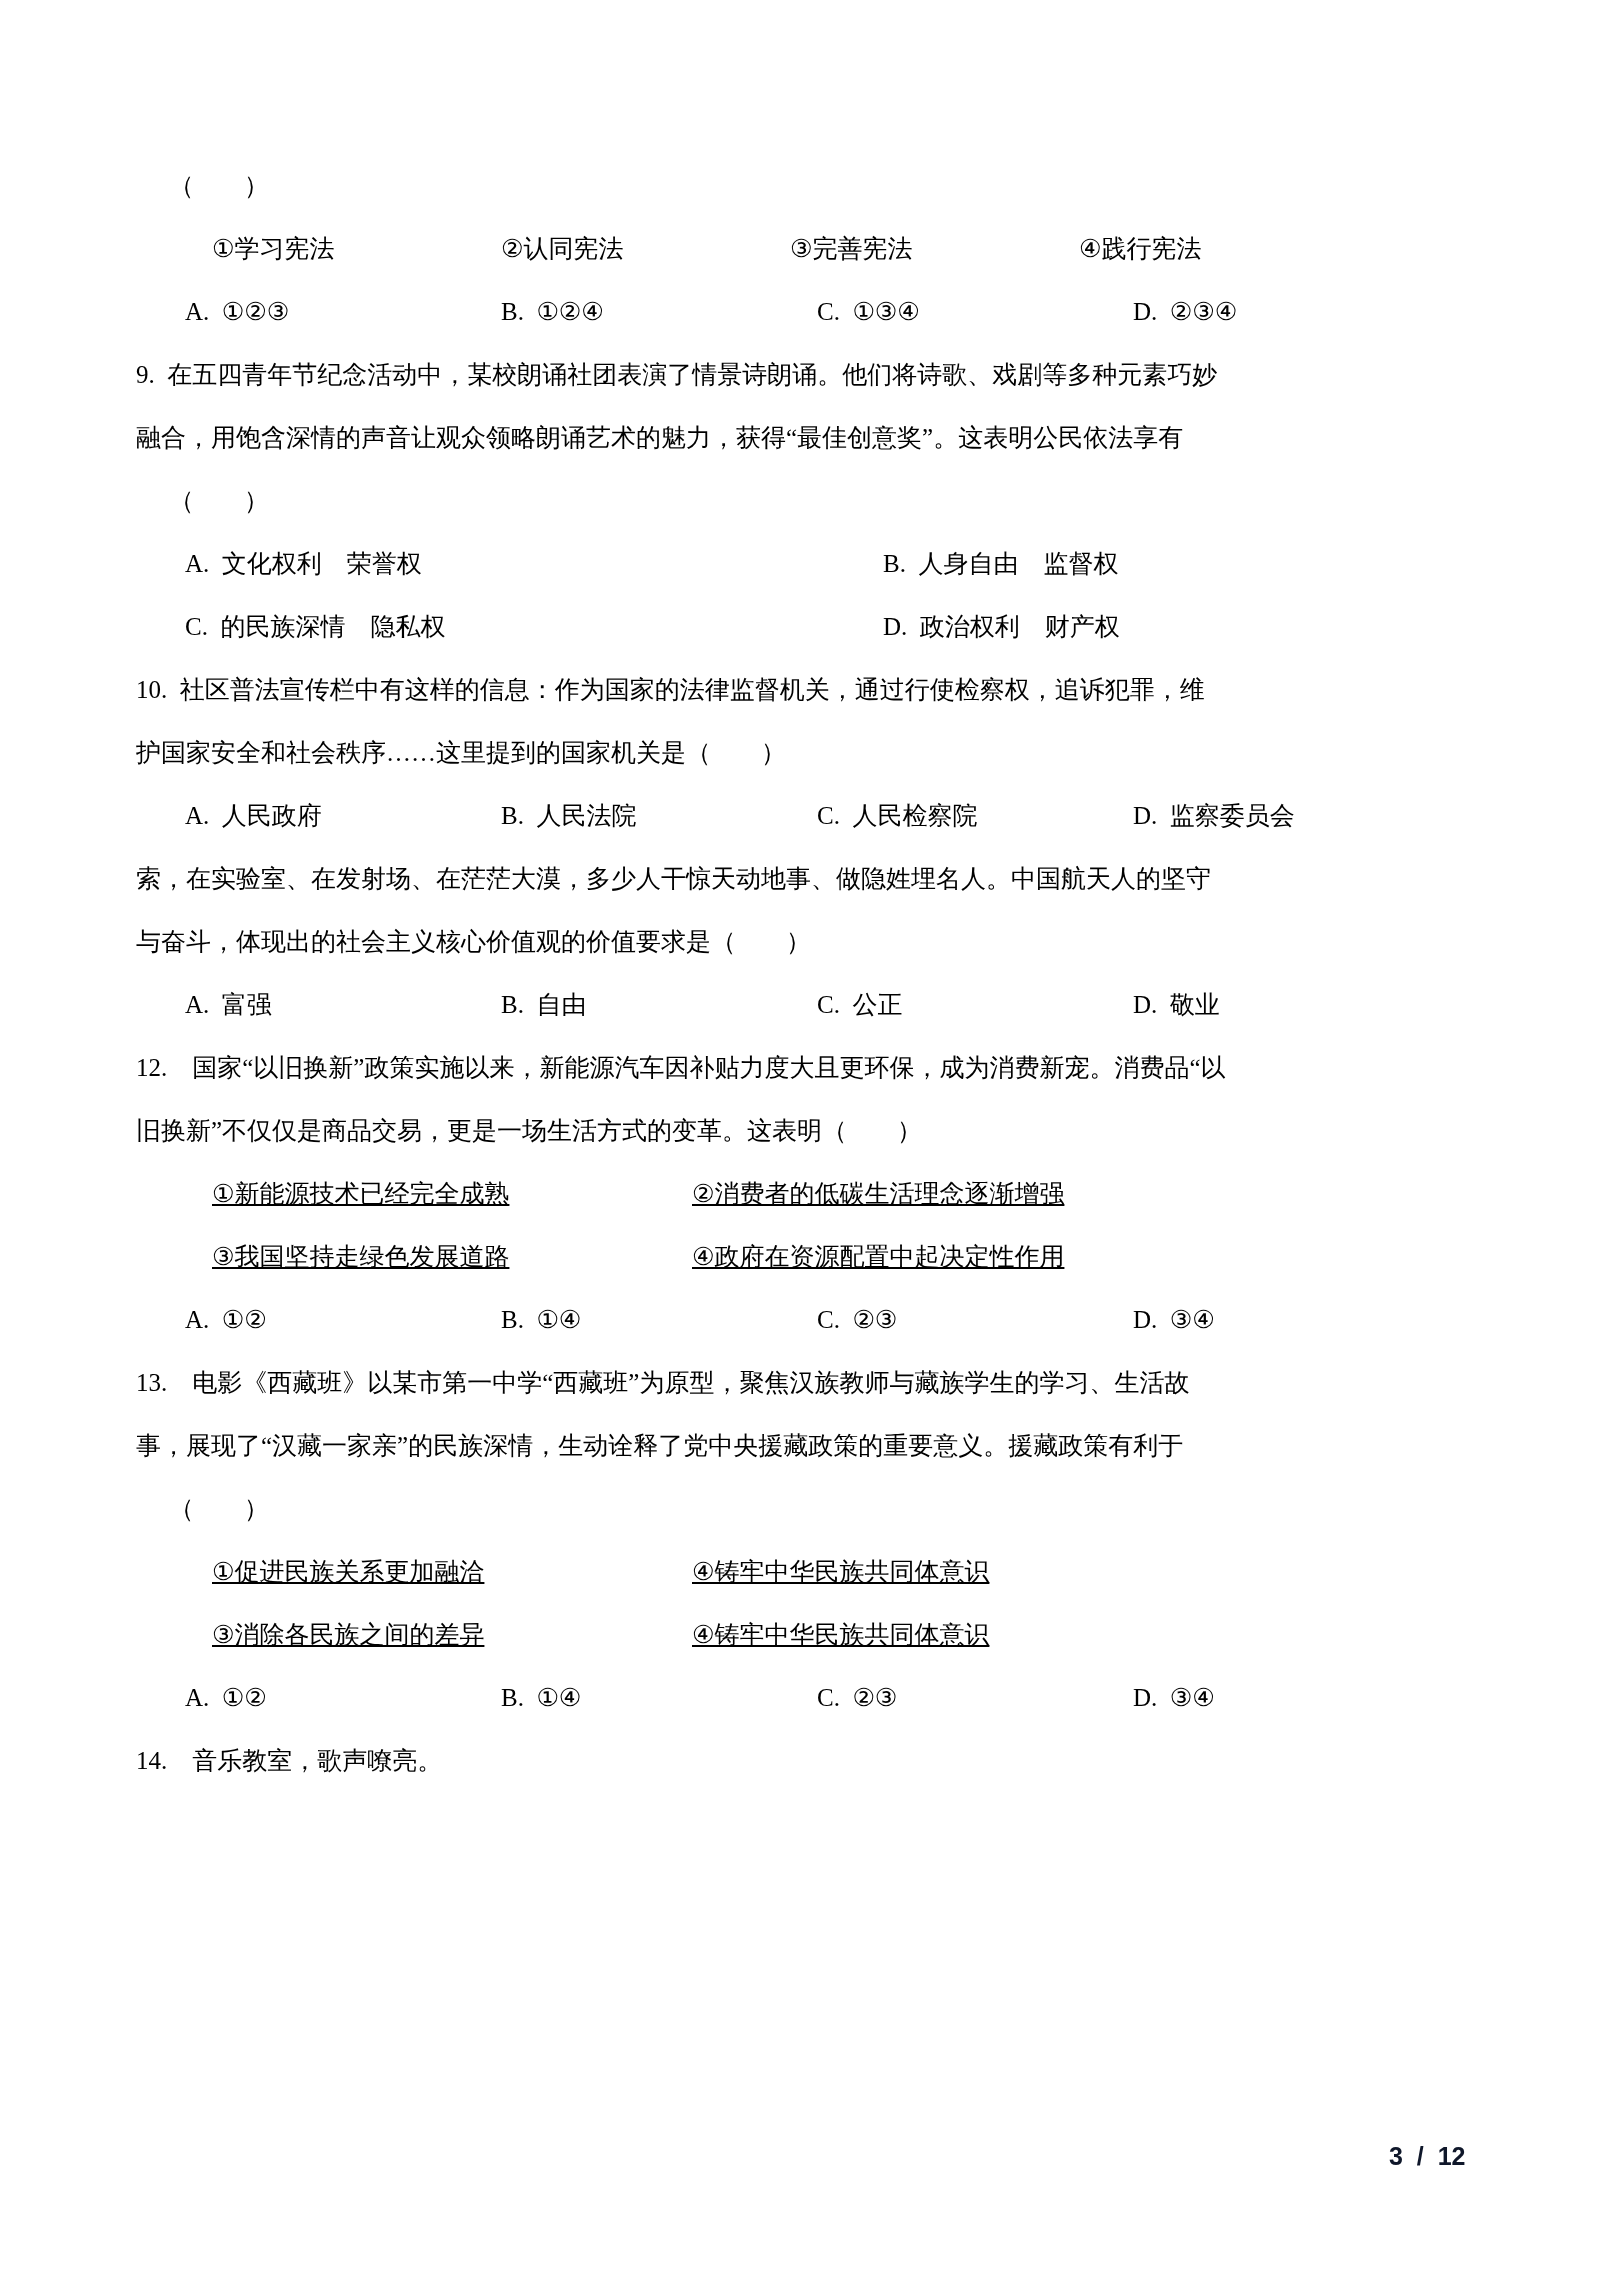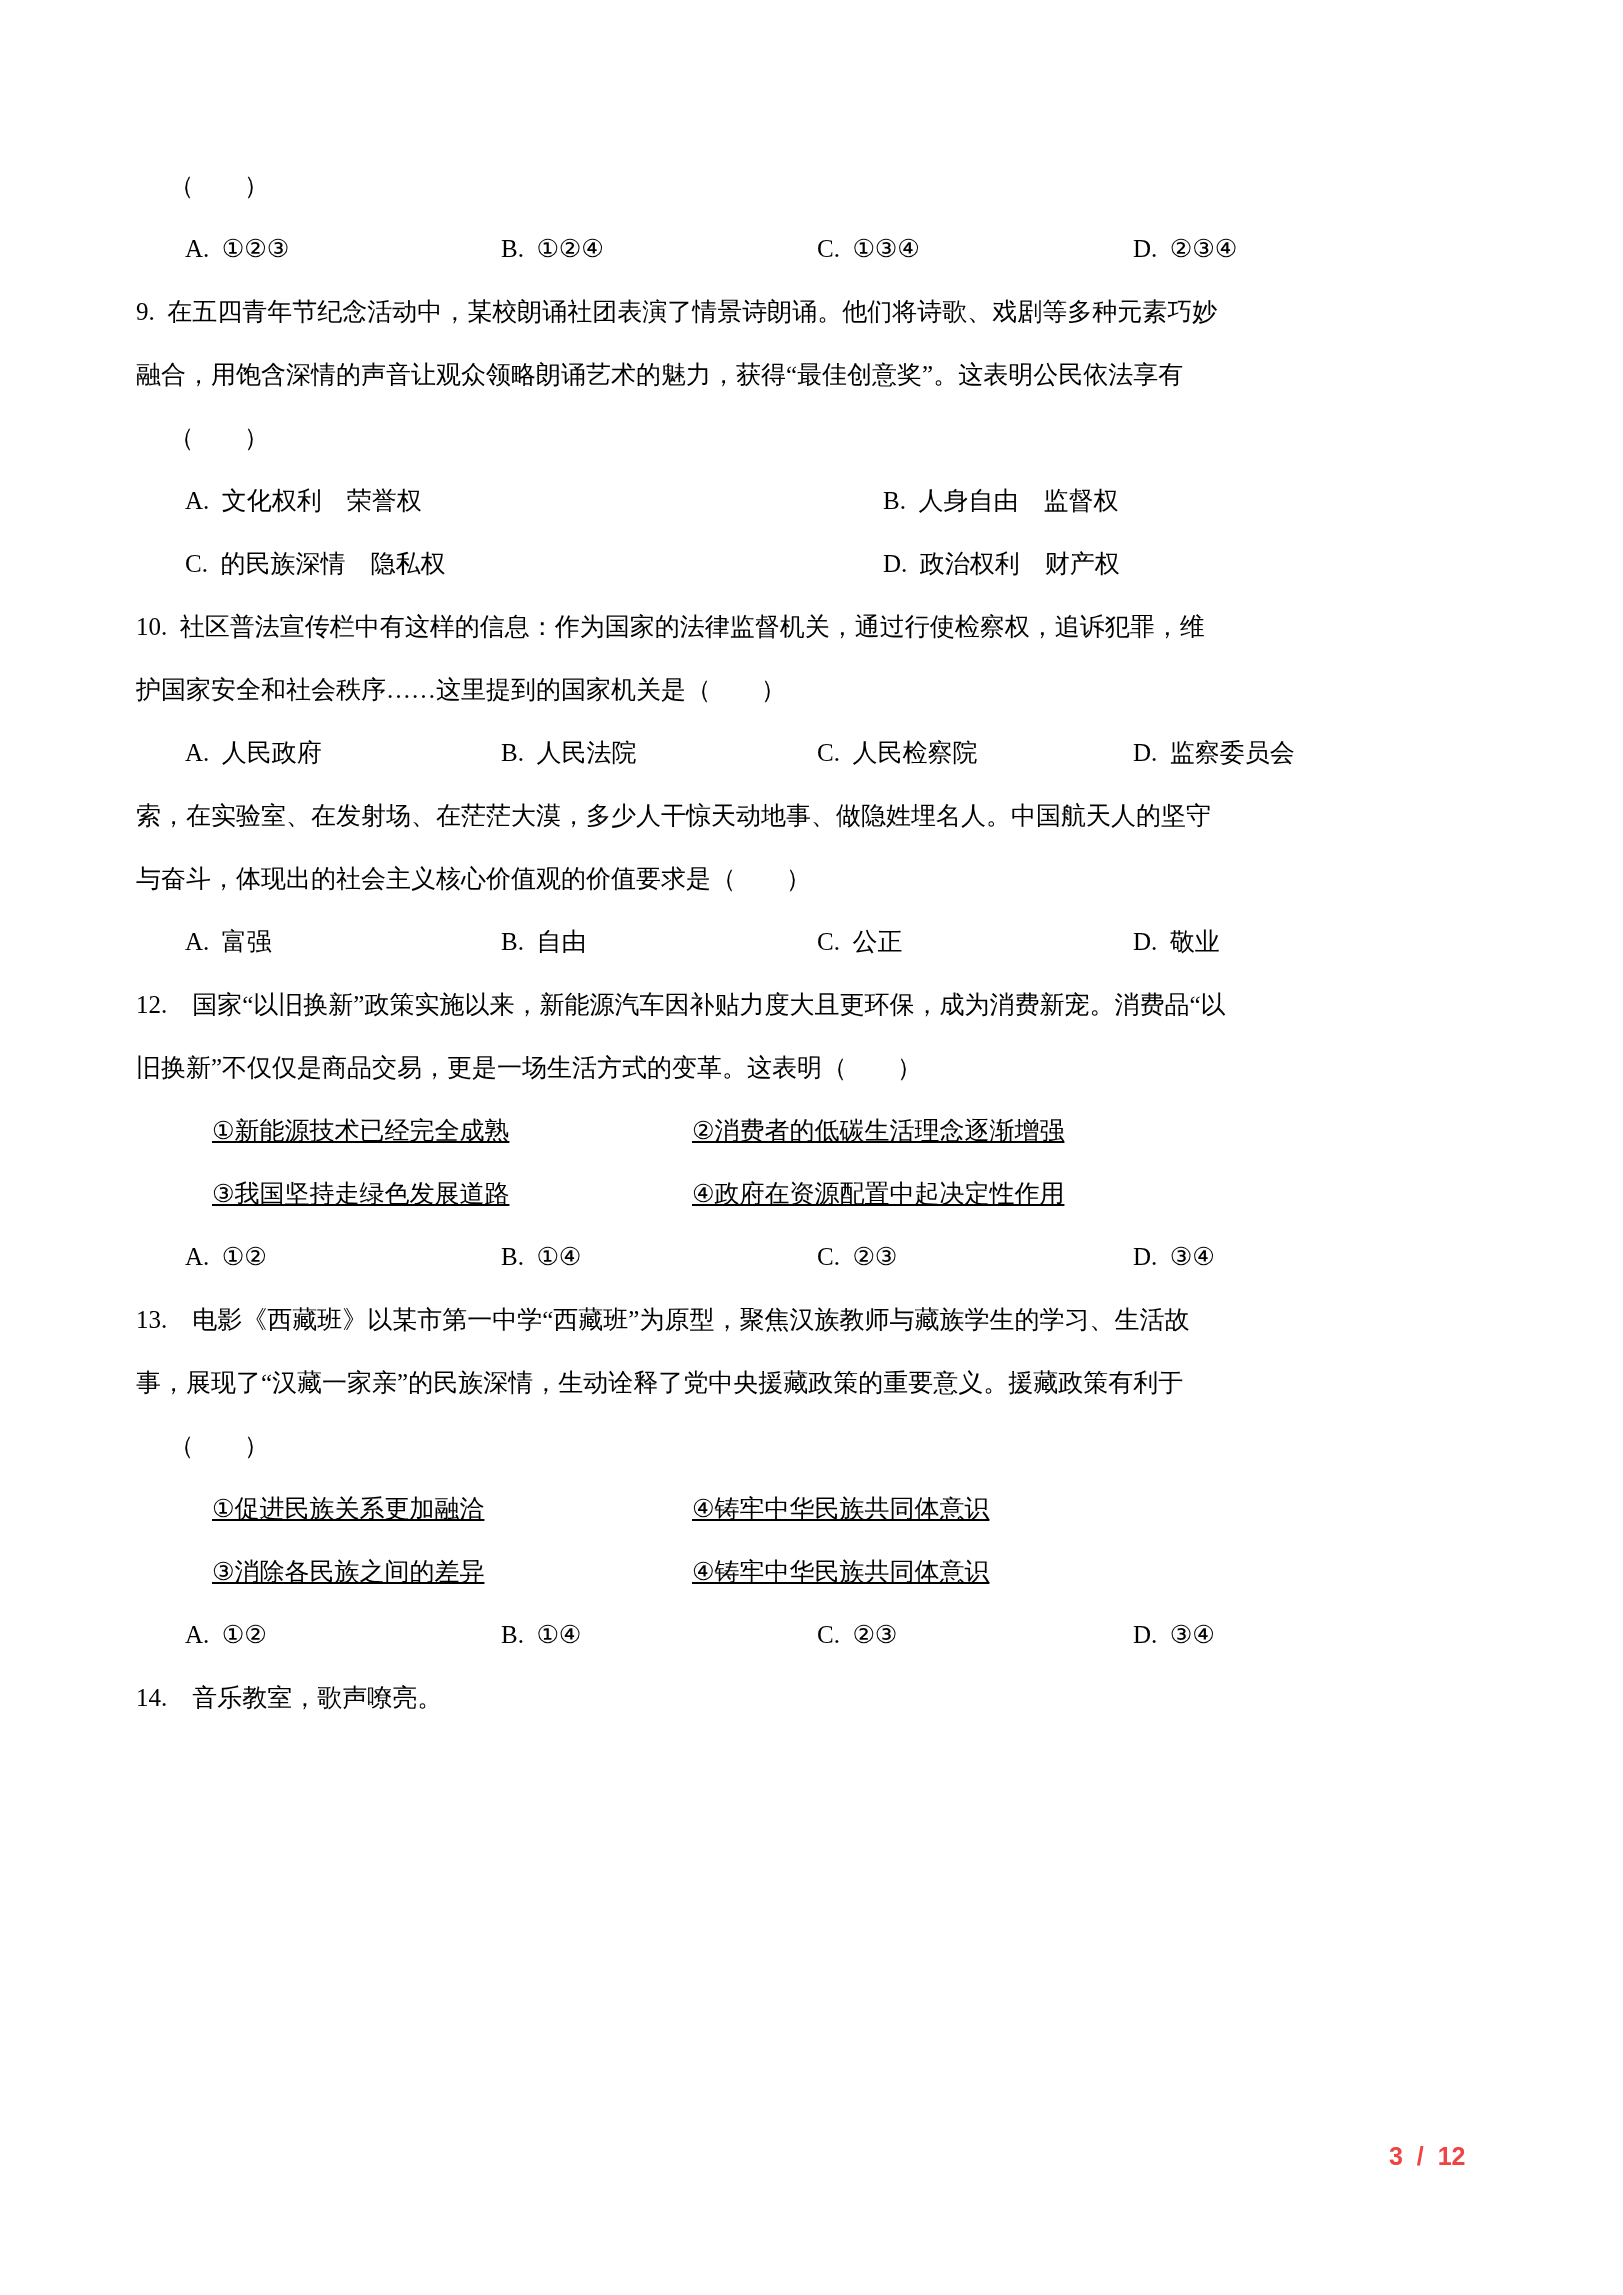--- a/index.html
+++ b/index.html
@@ -36,31 +36,37 @@
   .choice-2col { grid-template-columns: 698px auto;            padding-left: 49px; }
   .opts-2col   { grid-template-columns: 480px auto;             padding-left: 76px; text-decoration: underline; }
   .blank-line  { padding-left: 33px; }
   .footer {
     position: absolute;
     left: 1389px;
     top: 2142px;
     font-family: "Liberation Sans", sans-serif;
     font-weight: bold;
     font-size: 25px;
-    color: #ef4444;
+    color: #0f172a;
     white-space: pre;
   }
 </style>
 </head>
 <body>
 
 <div class="page">
 
   <div class="line blank-line">
     <span>（        ）</span>
+  </div>
+  <div class="grid-row opts-4col">
+    <span>①学习宪法</span>
+    <span>②认同宪法</span>
+    <span>③完善宪法</span>
+    <span>④践行宪法</span>
   </div>
   <div class="grid-row choice-4col">
     <span>A.  ①②③</span>
     <span>B.  ①②④</span>
     <span>C.  ①③④</span>
     <span>D.  ②③④</span>
   </div>
 
   <div class="line">
     <span>9.  在五四青年节纪念活动中，某校朗诵社团表演了情景诗朗诵。他们将诗歌、戏剧等多种元素巧妙</span>

